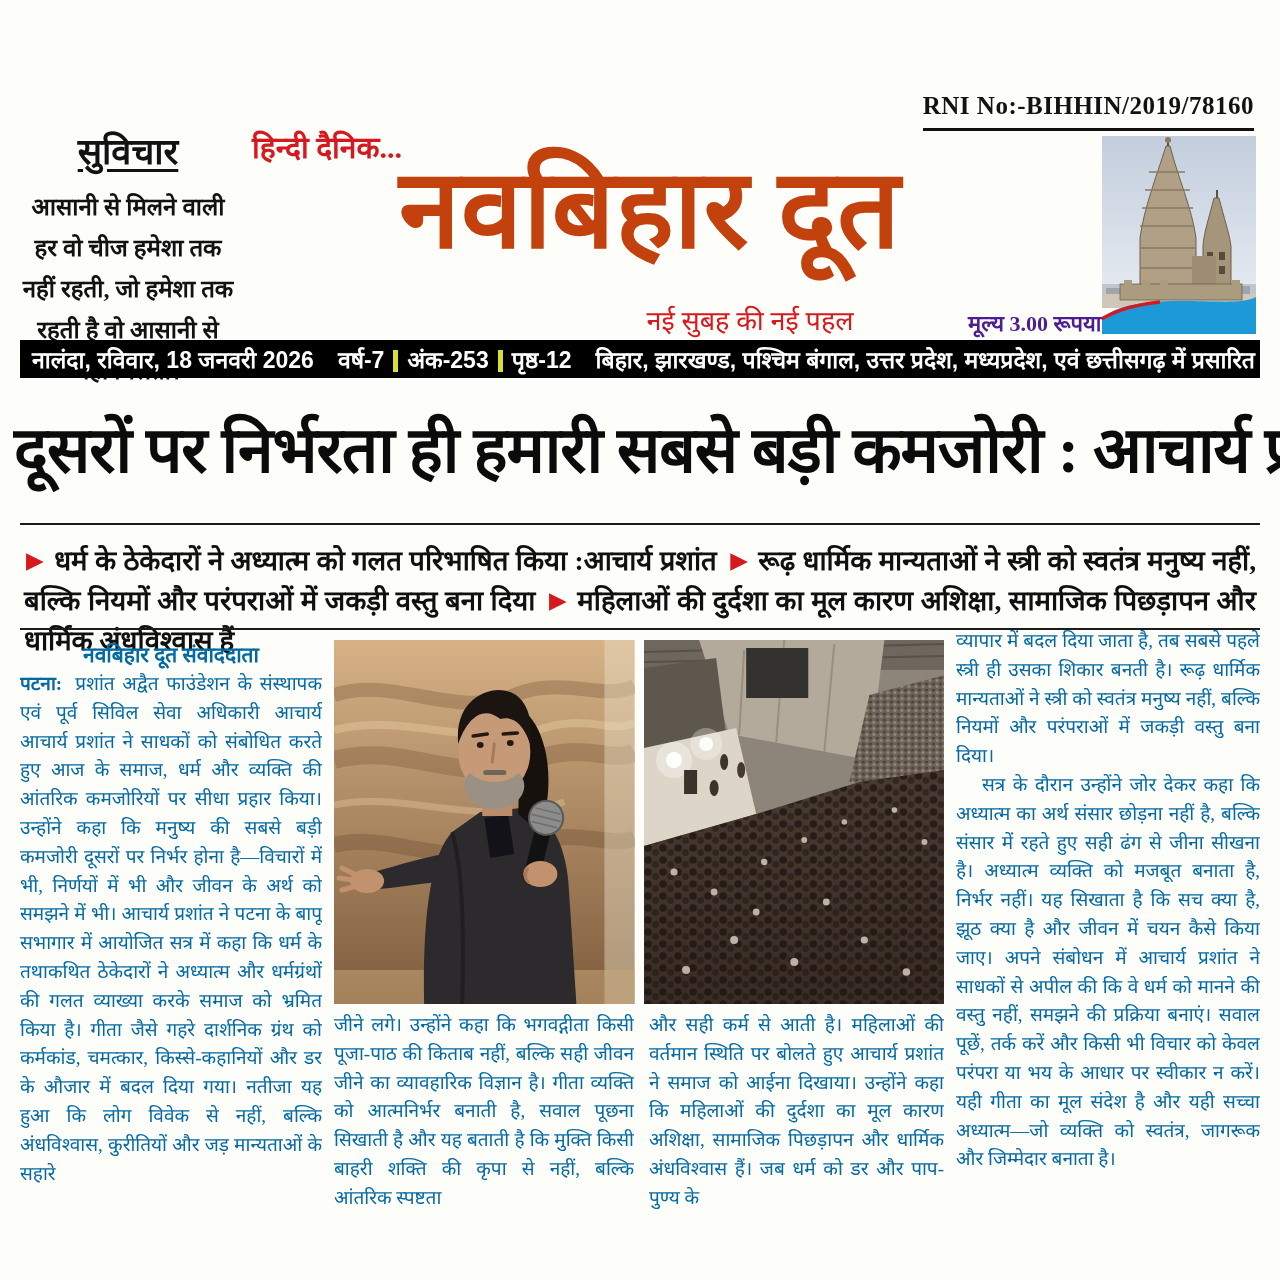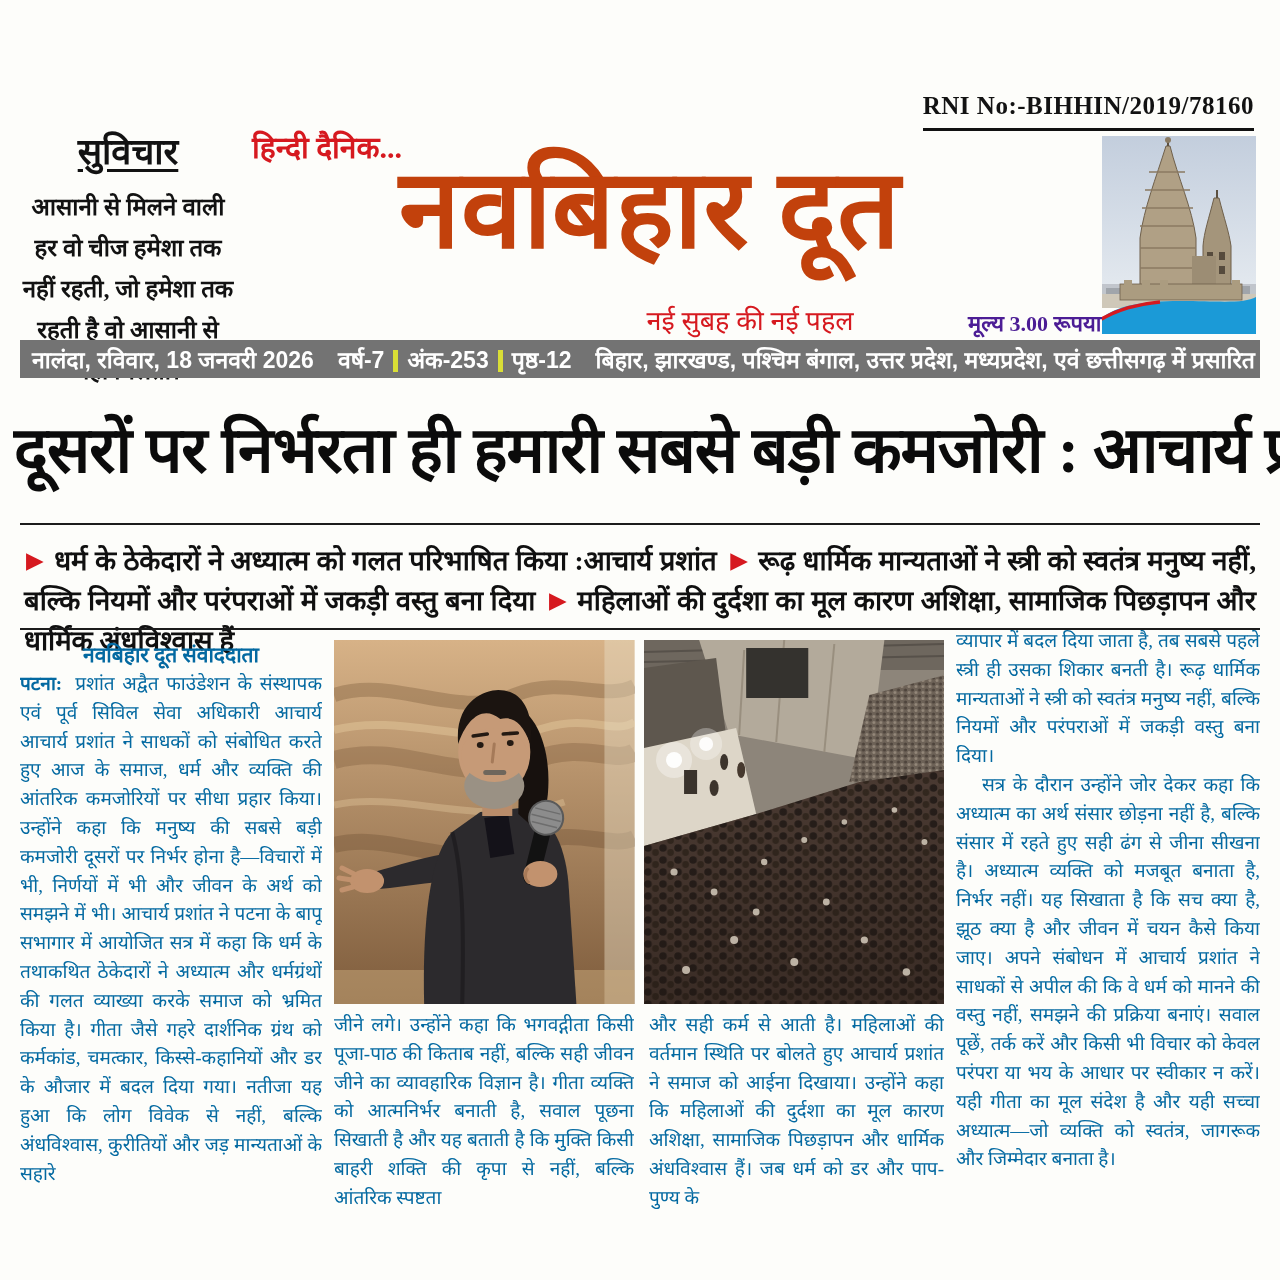--- a/index.html
+++ b/index.html
@@ -23,21 +23,21 @@
   .mast-title{top:140px;left:210px;width:880px;text-align:center;
               font-size:110px;font-weight:bold;line-height:1.28;color:#c2410c;
               letter-spacing:1px;white-space:nowrap;}
   .tagline{top:301px;left:588px;width:324px;text-align:center;
            color:#d6191f;font-size:27px;font-weight:normal;}
   .price{top:307px;left:968px;color:#4c1d95;font-size:22px;font-weight:bold;}
   .temple{top:136px;right:24px;width:154px;height:198px;}
   .temple svg{display:block;width:100%;height:100%;}
 
   
-  .datebar{top:340px;left:20px;right:20px;height:38px;background:#737373;
+  .datebar{top:340px;left:20px;right:20px;height:38px;background:#000000;
            display:flex;align-items:center;color:#fff;
            font-size:23px;font-weight:bold;
            font-family:"Liberation Sans","DejaVu Sans",sans-serif;}
   .datebar .seg{padding:0 12px;white-space:nowrap;}
   .datebar .seg3{flex:1;text-align:center;}
   .vdiv{width:5px;align-self:stretch;background:#d9de36;}
   .vdiv.orange{background:#e3a93c;}
   .ysep{display:inline-block;width:5px;height:22px;background:#d9de36;
         margin:0 9px;vertical-align:-4px;}
 

